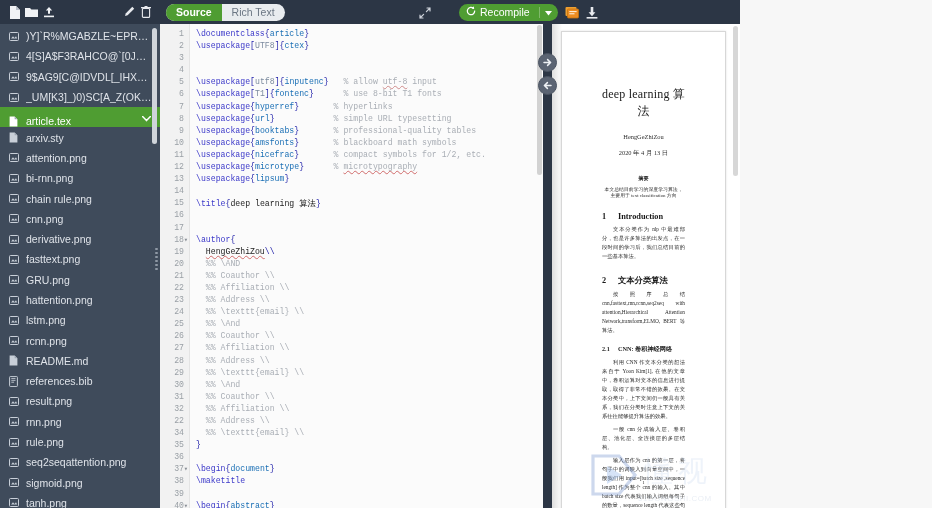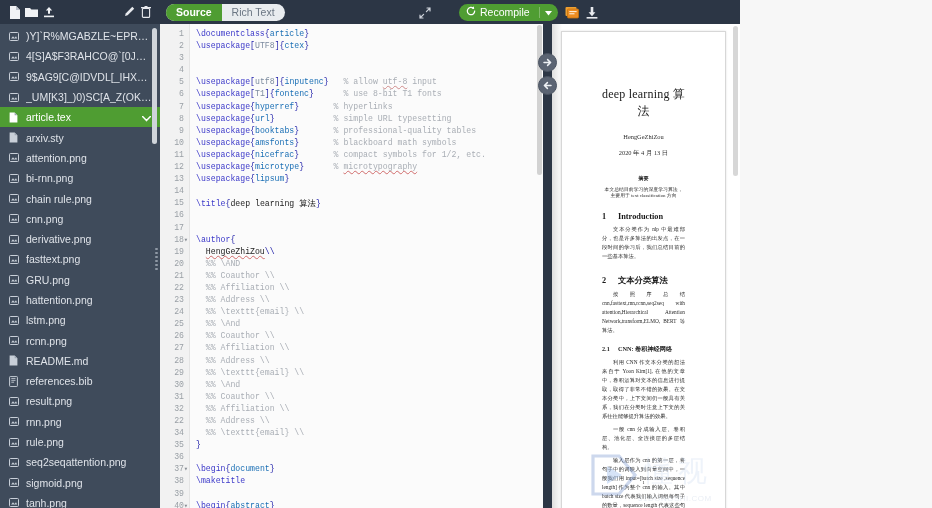--- a/index.html
+++ b/index.html
@@ -45,21 +45,21 @@
     overflow: hidden; flex: 0 0 160px;
   }
   .file-list { padding-top: 2px; }
   .file-row {
     display: flex; align-items: center; height: 20.3px;
     padding: 0 8px 0 9px; color: #dfe3e9; font-size: 10.5px;
     cursor: pointer; white-space: nowrap; position: relative;
   }
   .file-row .fi { width: 13px; flex: 0 0 13px; display: flex; align-items: center; color: #c8cfd8; }
   .file-row .fname { margin-left: 4px; overflow: hidden; text-overflow: ellipsis; }
-  .file-row.selected { background: #4f9d32; color: #fff; }
+  .file-row.selected { background: #4f9d32; color: #fff; align-items: flex-end; }
   .file-row.selected .fi { color: #fff; }
   .file-row .chev { position: absolute; right: 9px; top: 5px; color: #fff; }
 
   .sb-scroll {
     position: absolute; top: 4px; right: 3px; width: 5px; height: 116px;
     background: #cfd4da; border-radius: 3px; cursor: pointer;
   }
   .sb-grip { position: absolute; right: 2px; top: 224px; width: 3px; height: 16px; cursor: col-resize; }
   .sb-grip i { display: block; width: 3px; height: 2px; background: #8f98a5; margin-bottom: 2px; border-radius: 1px; }
 

